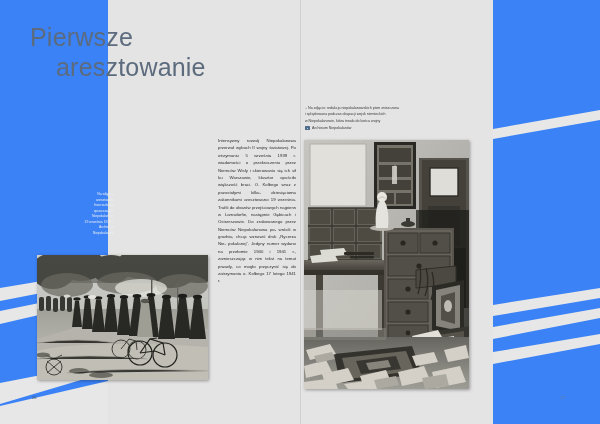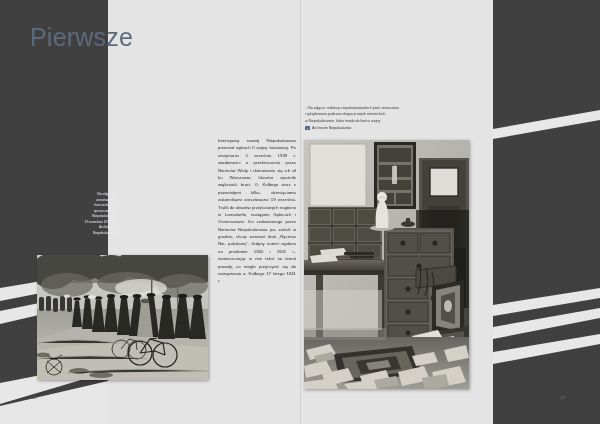--- a/index.html
+++ b/index.html
@@ -5,21 +5,21 @@
   * { box-sizing: border-box; margin: 0; padding: 0; }
   html, body {
     width: 600px; height: 424px;
     overflow: hidden;
     font-family: "Liberation Sans", sans-serif;
     background: #546a84;
   }
   #stage {
     position: relative;
     width: 600px; height: 424px;
-    background: #404040;
+    background: #3b82f6;
     overflow: hidden;
   }
 
   
   .bandwrap { position: absolute; inset: 0; overflow: hidden; pointer-events: none; }
 
   
   .spread {
     position: absolute;
     left: 108px; top: 0;
@@ -151,21 +151,21 @@
       <polygon points="493,327 600,308 600,318 493,339" fill="#e7e7e7"></polygon>
       <polygon points="493,352 600,334 600,344 493,364" fill="#e7e7e7"></polygon>
       <polygon points="600,120 493,139 493,129 600,110" fill="#e7e7e7"></polygon>
     </svg>
   </div>
 
   <div class="spread">
 
     <div class="page left">
 
-      <h1 class="title"><span class="l1">Pierwsze</span></h1>
+      <h1 class="title"><span class="l1">Pierwsze</span><span class="l2">aresztowanie</span></h1>
 
       <p class="bodycopy">Intensywny rozwój Niepokalanowa przerwał wybuch II wojny światowej. Po otrzymaniu 5 września 1939 r. wiadomości o przekroczeniu przez Niemców Wisły i skierowaniu się ich sił ku Warszawie, klasztor opuściło większość braci. O. Kolbego wraz z pozostałymi kilku- dziesięcioma zakonnikami aresztowano 19 września. Trafili do obozów przejściowych najpierw w Lamsdorfie, następnie Gębicach i Ostrzeszowie. Do zrabowanego przez Niemców Niepokalanowa po- wrócili w grudniu, chcąc wznowić druk „Rycerza Nie- pokalanej”. Jedyny numer wydano na przełomie 1940 i 1941 r., zamieszczając w nim tekst na temat prawdy, co mogło przyczynić się do zatrzymania o. Kolbego 17 lutego 1941 r.</p>
 
       <div class="leftcap">
         <div>Na zdjęciu:</div>
         <div>aresztowani</div>
         <div>franciszkanie</div>
         <div>opuszczający</div>
         <div>Niepokalanów,</div>
         <div>19 września 1939 r.</div>

